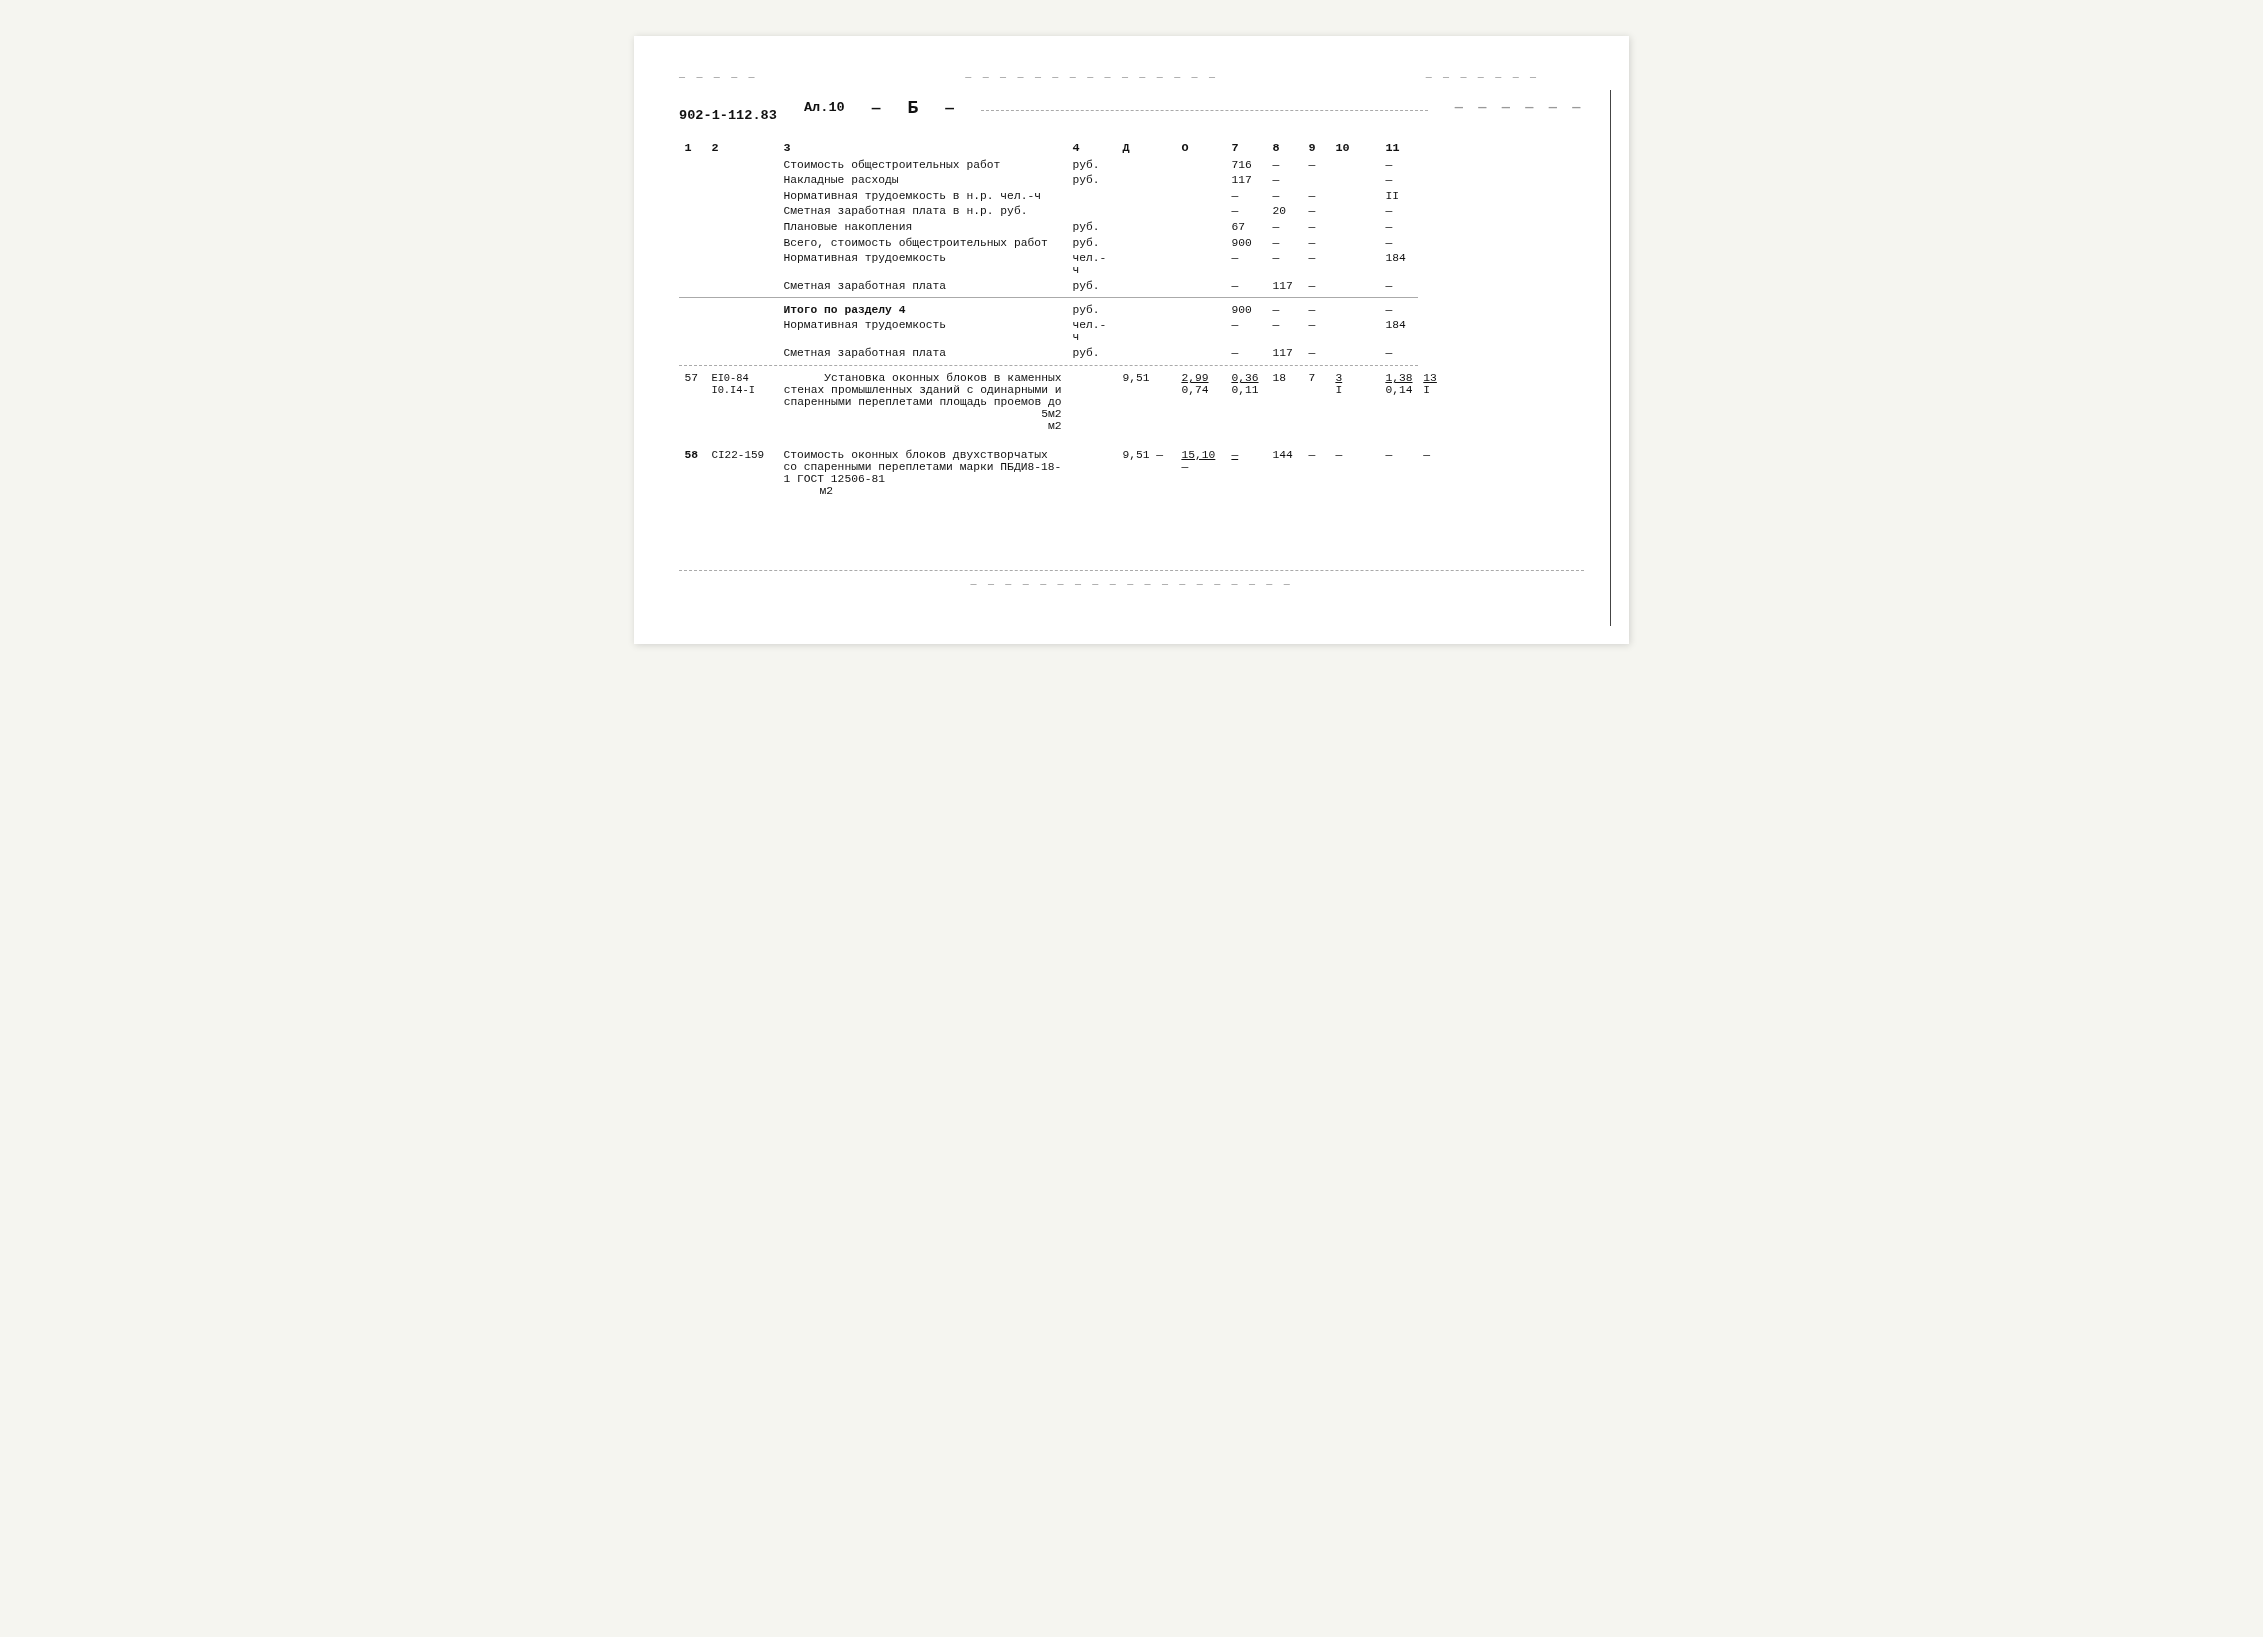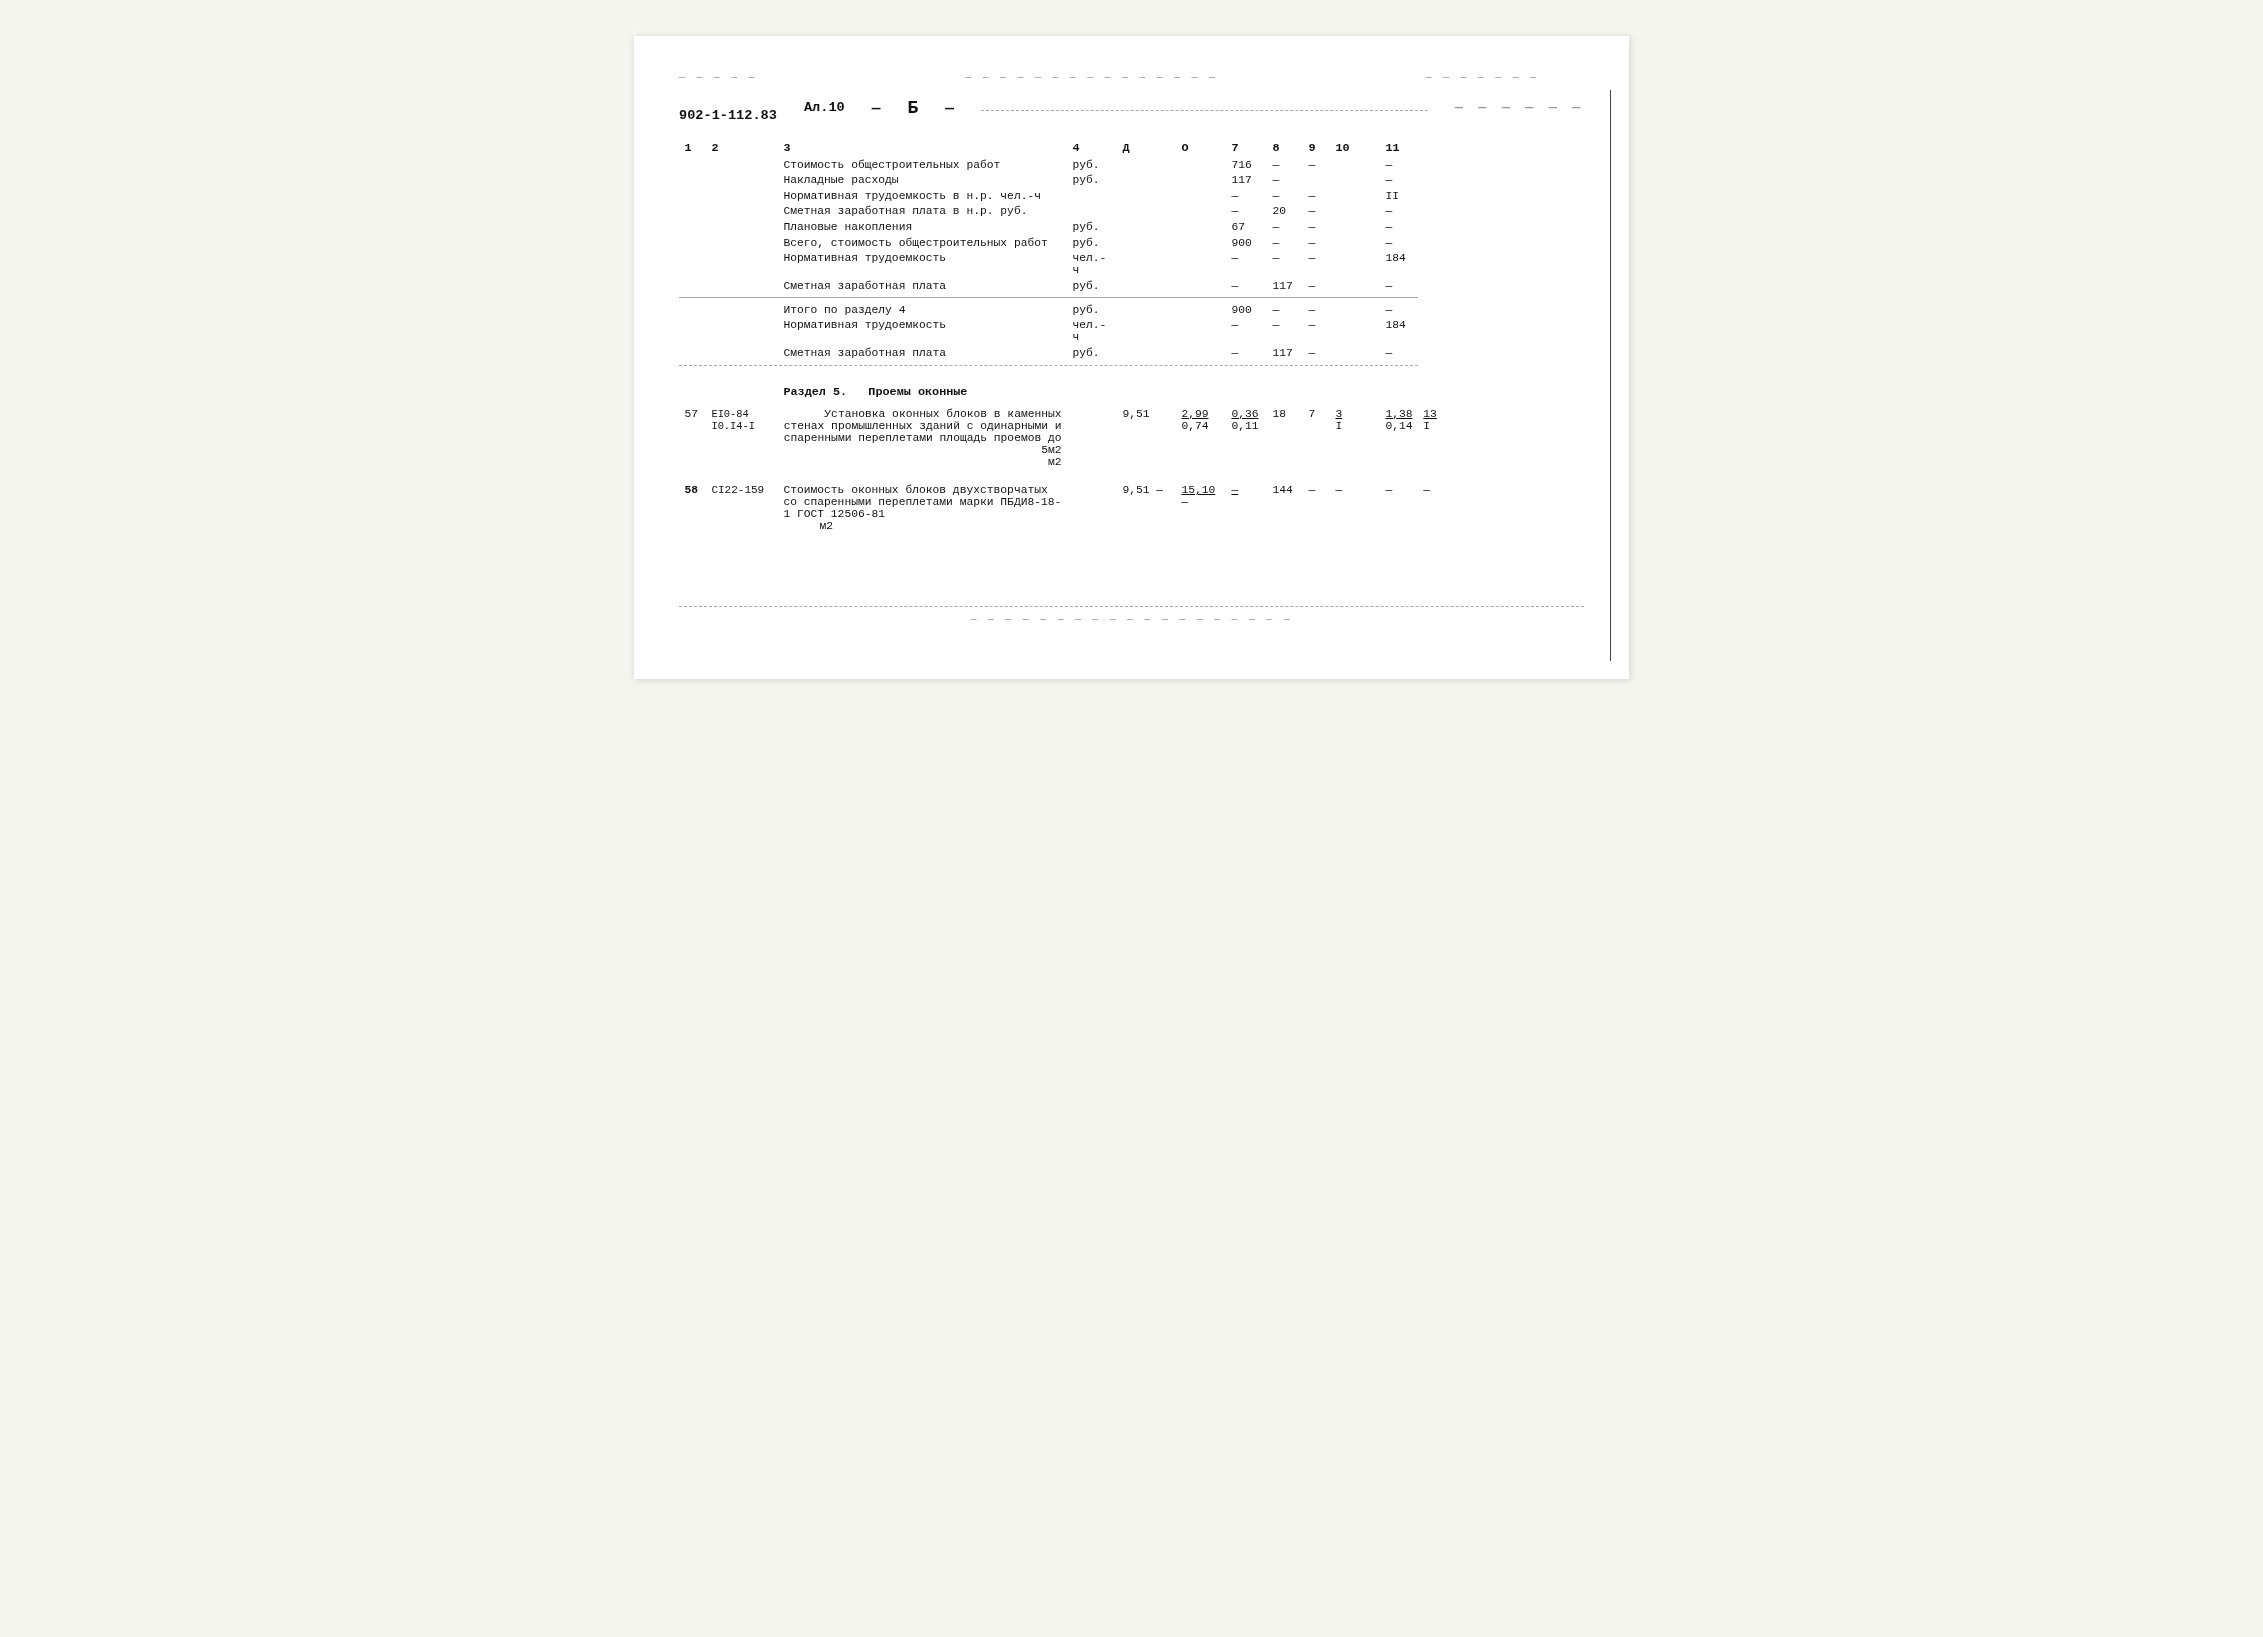--- a/index.html
+++ b/index.html
@@ -62,21 +62,21 @@
       padding: 3.6px 5.4px;
     }
     .section-header td {
       font-weight: bold;
       padding-top: 12.7px;
       padding-bottom: 3.6px;
     }
     .underline { text-decoration: underline; }
     .row-item td { vertical-align: top; }
     .centered { text-align: center; }
-    .bold { font-weight: normal; margin-top: 34px; }
+    .bold { font-weight: bold; margin-top: 34px; }
   </style>
 </head>
 <body>
 
 <div class="page">
 
   <div style="display:flex; gap:27px; color:#999; font-size:10px; margin-bottom:9px; letter-spacing:2.7px;">
     <span>— — — — —</span>
     <span style="margin-left:181px;">— — — — — — — — — — — — — — —</span>
     <span style="margin-left:181px;">— — — — — — —</span>
@@ -273,26 +273,20 @@
         <td class="centered"></td>
         <td class="centered">—</td>
       </tr>
 
       <tr>
         <td colspan="11" style="padding: 1.8px 0;">
           <div style="border-top:0.9px dashed #aaa; margin: 2.7px 0;"></div>
         </td>
       </tr>
 
-      <tr class="section-header">
-        <td colspan="2"></td>
-        <td colspan="9" style="font-weight:bold; font-size:11.8px; padding-top:14.5px; padding-bottom:7.2px;">
-          Раздел 5.&nbsp;&nbsp; Проемы оконные
-        </td>
-      </tr>
 
       <tr class="row-item">
         <td style="font-weight:normal; vertical-align:top; padding-top:1.8px;">57</td>
         <td style="font-size:10.4px; vertical-align:top;">ЕI0-84<br>I0.I4-I</td>
         <td style="vertical-align:top;text-align:right;">
           Установка оконных блоков в каменных стенах промышленных зданий с одинарными и спаренными переплетами площадь проемов до 5м2
           <br><span style="margin-left:36px;">м2</span>
         </td>
         <td style="vertical-align:top;"></td>
         <td class="centered" style="vertical-align:top;">9,51</td>

